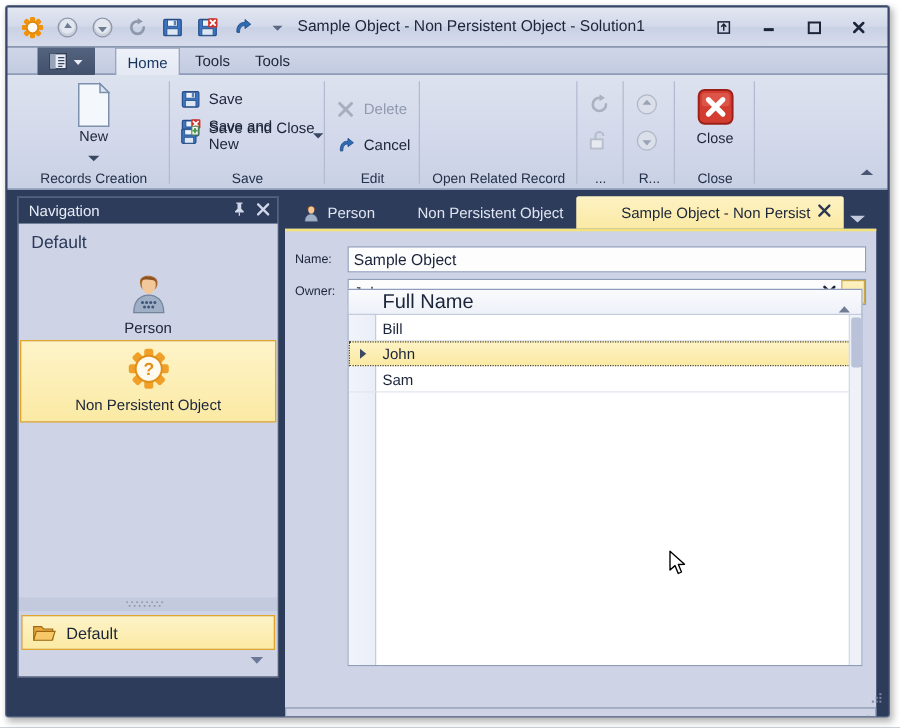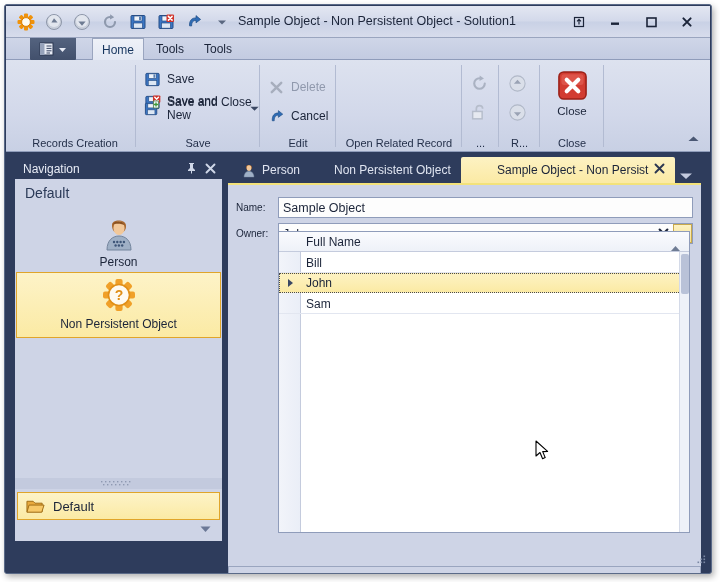--- a/index.html
+++ b/index.html
@@ -217,21 +217,21 @@
     position:absolute; left:0; top:0; width:100%; height: 20px;
     background: linear-gradient(to bottom, #fafbfe, #eef1f8);
     border-bottom: 1px solid #c4cbdd;
     display:flex; align-items:center;
   }
   .dd-indicator-col {
     position:absolute; left:0; top:0; width: 22px; height: 100%;
     background: linear-gradient(to right, #f2f4fa, #eaeef7);
     border-right: 1px solid #c4cbdd;
   }
-  .dd-head-cell { margin-left: 27px; font-size: 12px; color: #1b2439; }
+  .dd-head-cell { margin-left: 27px; font-size: 16px; color: #1b2439; }
   .dd-sort { position:absolute; right: 8px; top: 6px; }
   .dd-row {
     position:absolute; left: 0; width: 100%; height: 20px;
     display:flex; align-items:center;
     border-bottom: 1px solid #e2e6f0;
     font-size: 12px; color: #1b2439;
   }
   .dd-row .cell { margin-left: 27px; }
   .dd-row.selected {
     background: linear-gradient(to bottom, #fdf2c3, #fbeaa4);
@@ -377,20 +377,34 @@
       <span>Tools</span>
     </div>
     <div class="rtab" style="left:186px;">
       <span>Tools</span>
     </div>
   </div>
 
   <div class="ribbon">
 
     <div class="rgroup" style="left:8px; width:122px;">
+      <div class="big-btn">
+        <span class="icon-sq">
+          <svg width="34" height="38" viewBox="0 0 34 38">
+            <path d="M5 2 H22 L29 9 V36 H5 Z" fill="#f4f8fd" stroke="#7d90ad" stroke-width="1.2"></path>
+            <path d="M22 2 V9 H29 Z" fill="#dce6f2" stroke="#7d90ad" stroke-width="1.2"></path>
+          </svg>
+        </span>
+        <span class="cap">New</span>
+        <span>
+          <svg width="12" height="7" viewBox="0 0 12 7">
+              <path d="M1.5 1.5 H10.5 L6 6 Z" fill="#3a4763"></path>
+            </svg>
+        </span>
+      </div>
       <div class="rgroup-label">Records Creation</div>
       <div class="sep"></div>
     </div>
 
     <div class="rgroup" style="left:130px; width:124px;">
       <div class="small-btn" style="left:8px; top:8px;">
         <span class="icon-sq">
           <svg width="17" height="17" viewBox="0 0 18 18">
             <rect x="2" y="2.5" width="14" height="13" rx="1" fill="#3b76c4" stroke="#274e86" stroke-width="1"></rect>
             <rect x="5" y="3" width="8" height="5" fill="#eef3fa" stroke="#274e86" stroke-width="0.7"></rect>

